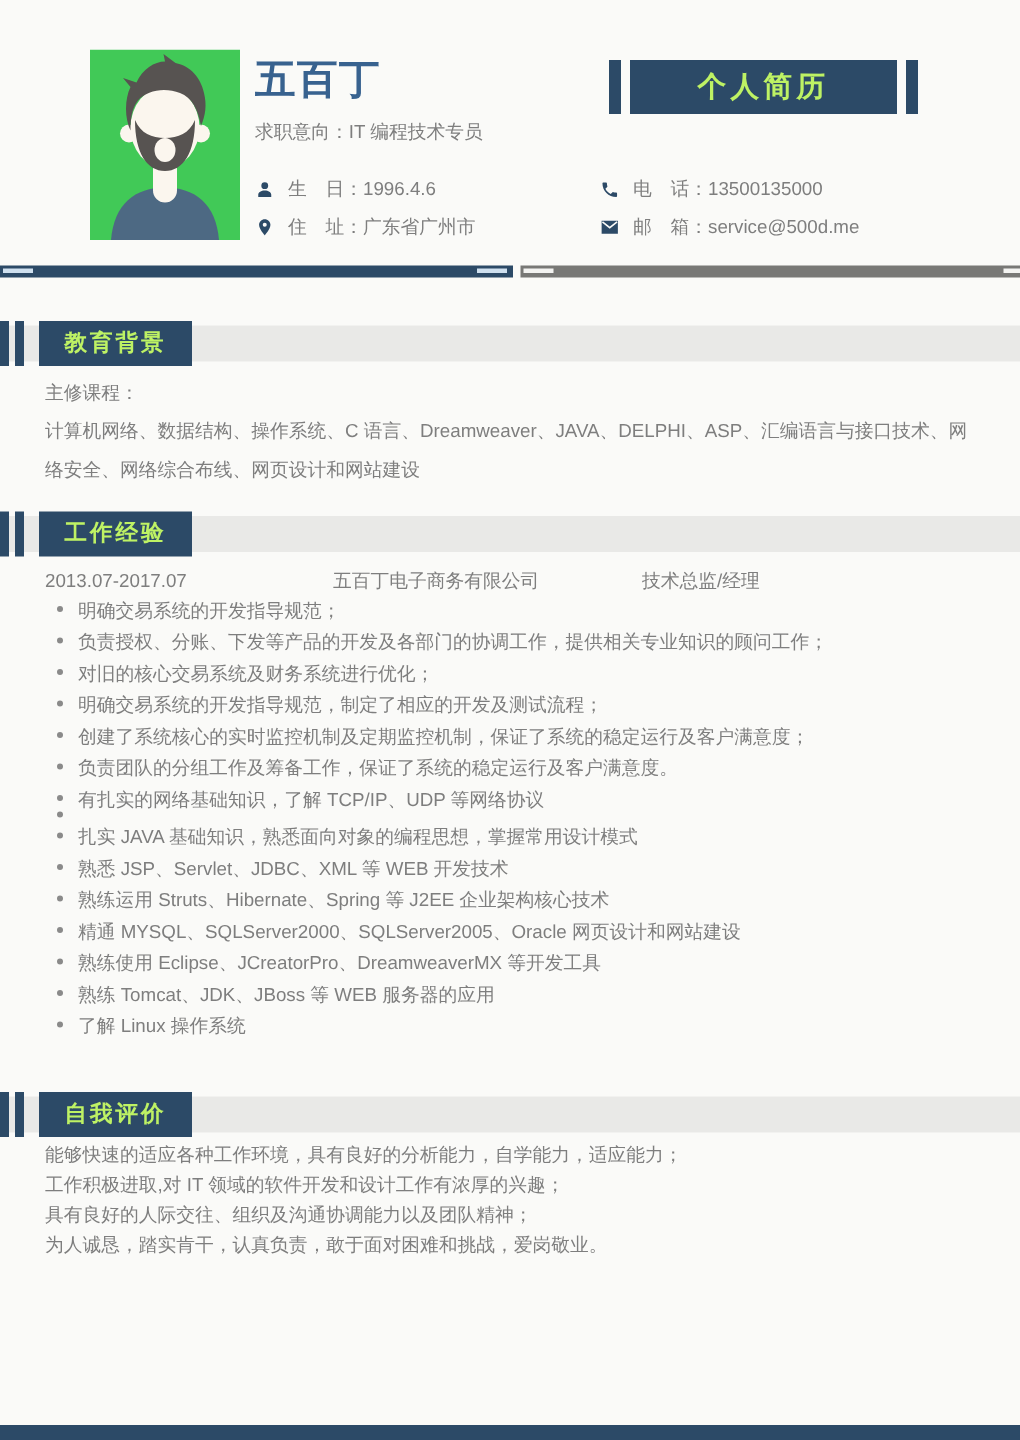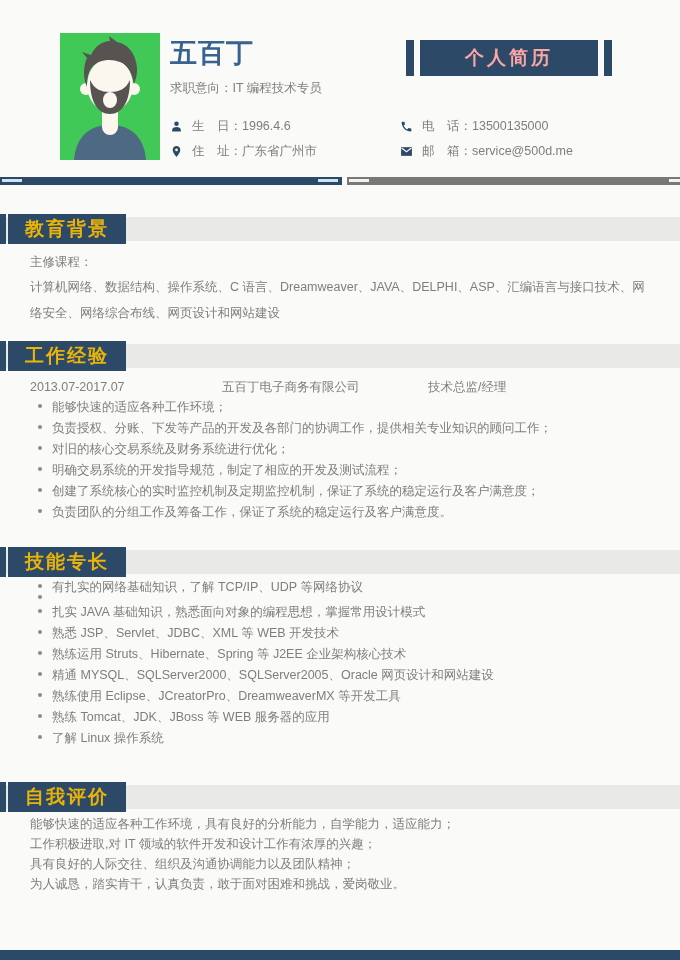--- a/index.html
+++ b/index.html
@@ -16,43 +16,43 @@
   .hdr{display:flex;padding:33px 0 0 60px;}
   .avatar{width:100px;height:127px;flex:0 0 100px;}
   .head-right{flex:1;padding:5px 0 0 10px;}
   .hr-top{display:flex;align-items:flex-start;}
   .name-block{flex:1;}
   .name{font-size:27px;font-weight:bold;color:#38628f;letter-spacing:1px;line-height:30px;}
   .intent{margin-top:12px;color:#7e7e7e;}
   
   .badge{display:flex;align-items:stretch;height:36px;margin:2px 68px 0 0;}
   .badge .bar{width:8px;background:#2c4a67;}
-  .badge .box{width:178px;margin:0 6px;background:#2c4a67;color:#fca5a5;
+  .badge .box{width:178px;margin:0 6px;background:#2c4a67;color:#bef264;
     font-size:19px;font-weight:bold;letter-spacing:3px;
     display:flex;align-items:center;justify-content:center;}
   
   .contacts{display:flex;margin-top:17px;}
   .c-col{width:230px;}
   .c-item{display:flex;align-items:center;height:25px;}
   .c-item svg{width:13px;height:13px;margin-right:9px;flex:0 0 13px;}
   
   .divider{display:flex;height:8px;margin-top:13px;}
   .div-left{position:relative;width:342px;background:#2c4a67;}
   .div-right{position:relative;flex:1;margin-left:5px;background:#787876;}
   .dash{position:absolute;top:2px;height:3px;width:20px;}
   .div-left .dash{background:#cfe0ef;}
   .div-right .dash{background:#f3f3f1;}
   .dash.l{left:2px;} .dash.r{right:4px;} .dash.edge{right:0;width:11px;}
   
   .sec-head{position:relative;height:30px;}
   .sec-strip{position:absolute;left:0;right:0;top:3px;height:24px;background:#e9e9e7;}
   .sec-bar{position:absolute;top:0;width:6px;height:30px;background:#2c4a67;}
   .sec-bar.b1{left:0;} .sec-bar.b2{left:10px;}
-  .sec-box{position:absolute;left:8px;top:0;height:30px;padding:0 17px;background:#2c4a67;
-    color:#eab308;font-size:19px;font-weight:bold;letter-spacing:2px;line-height:30px;}
+  .sec-box{position:absolute;left:26px;top:0;height:30px;padding:0 17px;background:#2c4a67;
+    color:#bef264;font-size:15px;font-weight:bold;letter-spacing:2px;line-height:30px;}
   
   .content{padding:0 30px;}
   .row3{display:flex;line-height:20px;}
   .row3 .c1{width:192px;} .row3 .c2{width:206px;} .row3 .c3{flex:1;}
   .courses-label{line-height:20px;margin-top:2px;}
   .courses{line-height:26px;margin-top:2px;width:622px;}
   ul.bullets{list-style:none;margin:0;padding:0 0 0 8px;}
   ul.bullets li{line-height:21px;display:flex;align-items:baseline;}
   .dot{flex:0 0 4px;width:4px;height:4px;border-radius:50%;background:#8a8a8a;
     margin-right:10px;position:relative;top:-3px;}
@@ -168,21 +168,21 @@
   </div>
   <div class="content">
     <div class="row3 mt-work-row">
       <span class="c1">2013.07-2017.07</span>
       <span class="c2">五百丁电子商务有限公司</span>
       <span class="c3">技术总监/经理</span>
     </div>
     <ul class="bullets mt-work-bullets">
         <li>
           <span class="dot"></span>
-          <span>能够快速的适应各种工作环境；</span>
+          <span>明确交易系统的开发指导规范；</span>
         </li>
         <li>
           <span class="dot"></span>
           <span>负责授权、分账、下发等产品的开发及各部门的协调工作，提供相关专业知识的顾问工作；</span>
         </li>
         <li>
           <span class="dot"></span>
           <span>对旧的核心交易系统及财务系统进行优化；</span>
         </li>
         <li>
@@ -193,26 +193,20 @@
           <span class="dot"></span>
           <span>创建了系统核心的实时监控机制及定期监控机制，保证了系统的稳定运行及客户满意度；</span>
         </li>
         <li>
           <span class="dot"></span>
           <span>负责团队的分组工作及筹备工作，保证了系统的稳定运行及客户满意度。</span>
         </li>
       </ul>
   </div>
 
-  <div class="sec-head mt-skill-head">
-    <div class="sec-strip"></div>
-    <div class="sec-bar b1"></div>
-    <div class="sec-bar b2"></div>
-    <div class="sec-box">技能专长</div>
-  </div>
   <div class="content">
     <ul class="bullets mt-skill-bullets">
         <li>
           <span class="dot"></span>
           <span>有扎实的网络基础知识，了解 TCP/IP、UDP 等网络协议</span>
         </li>
         <li>
           <span class="dot"></span>
         </li>
         <li>

